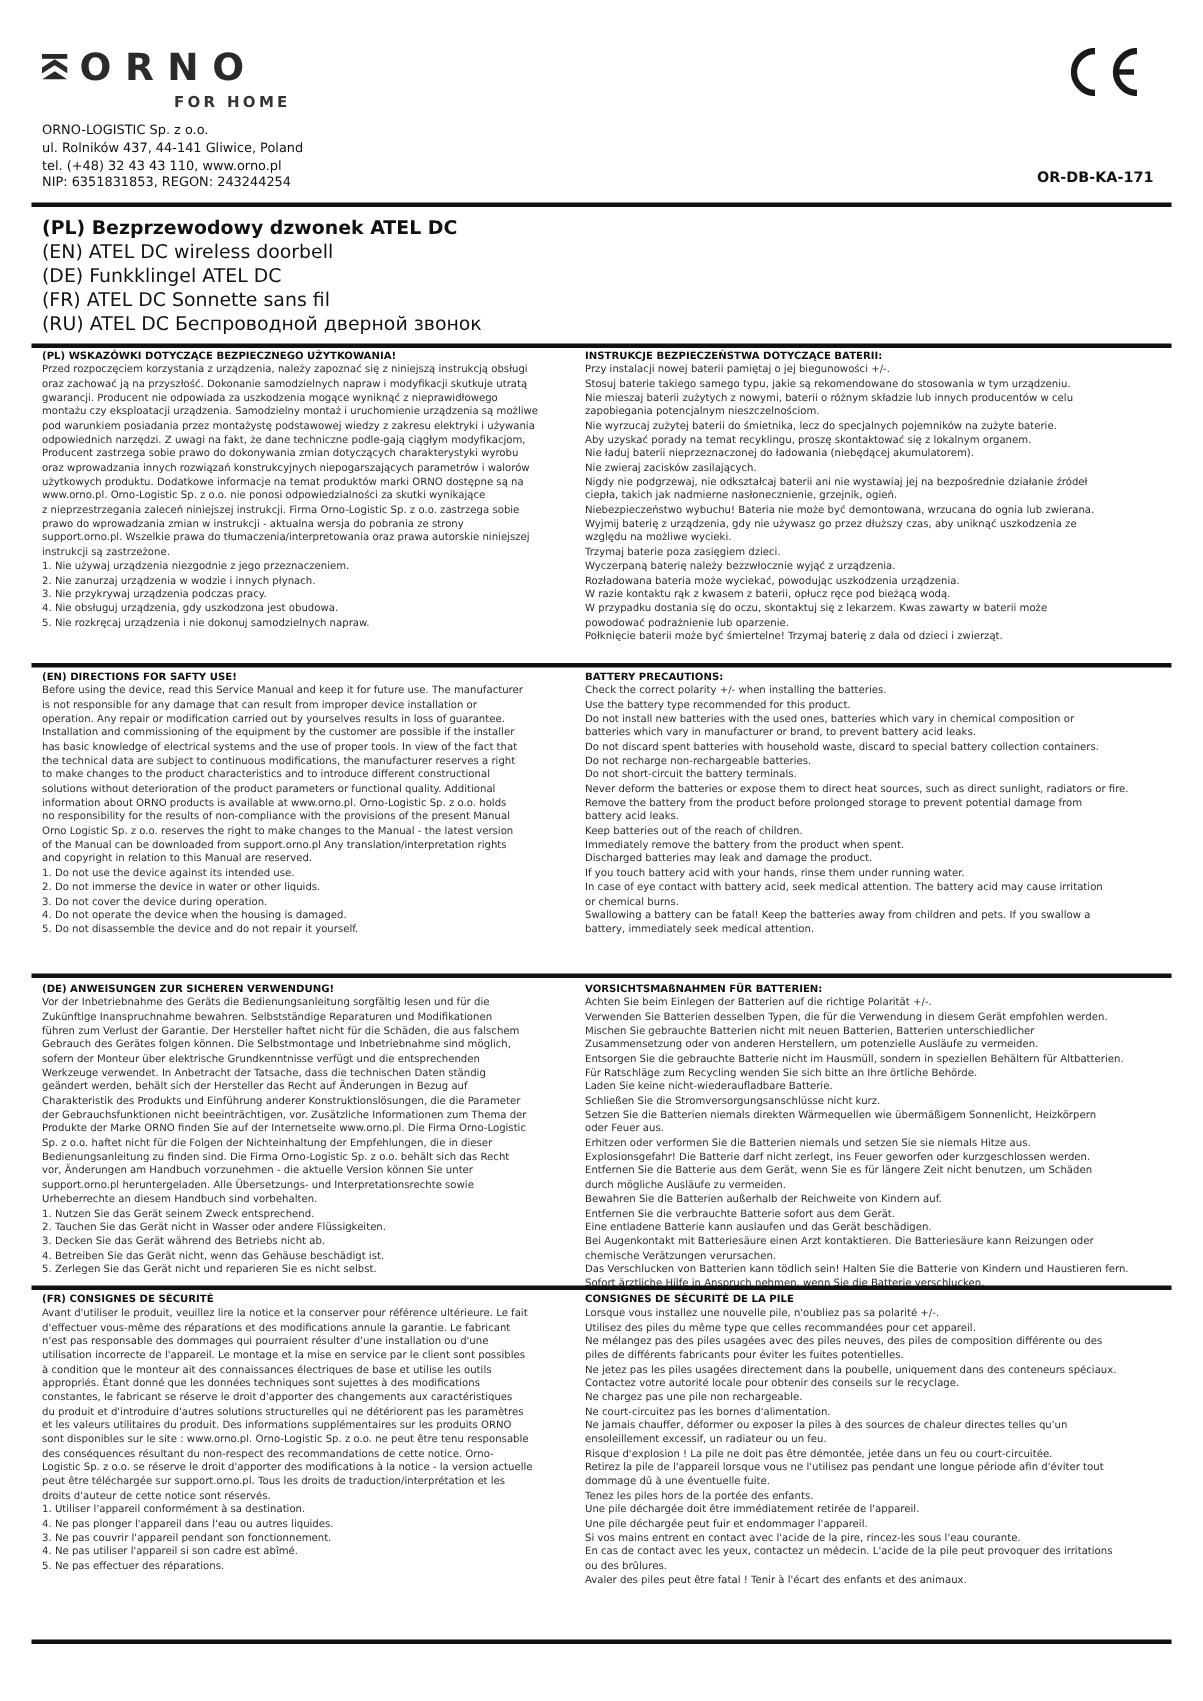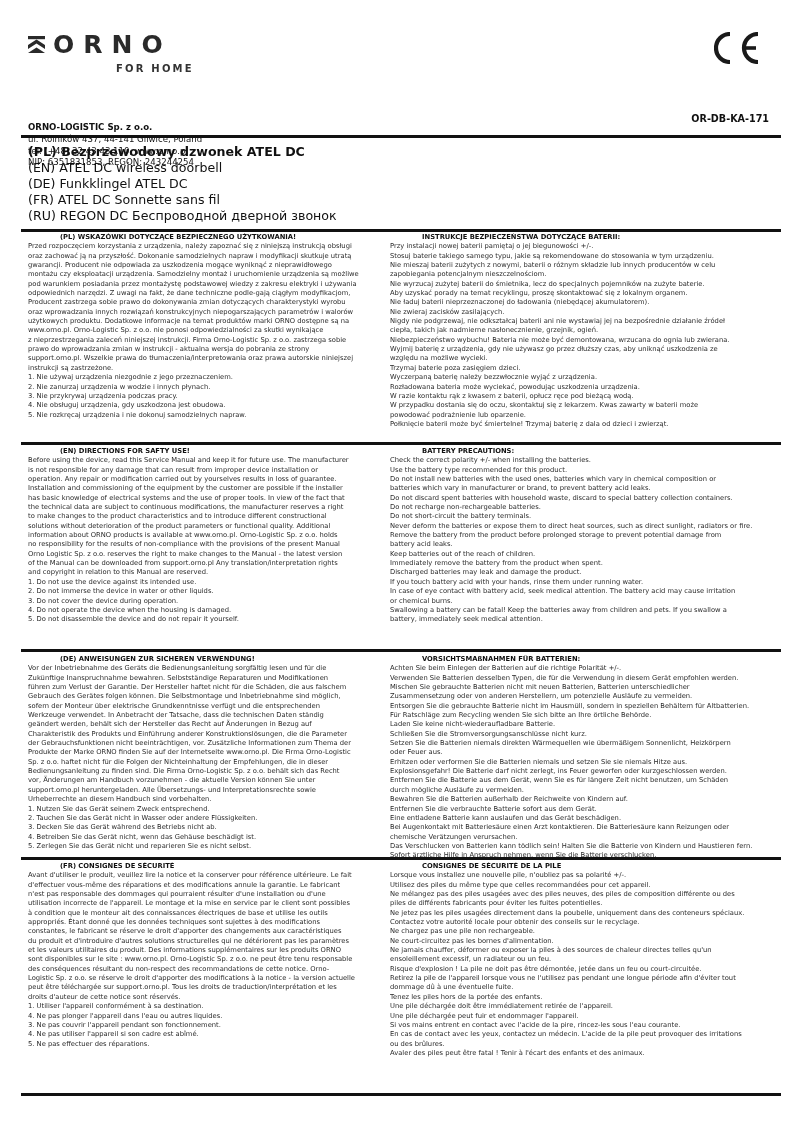--- a/index.html
+++ b/index.html
@@ -8,34 +8,34 @@
   .page { position: absolute; left: 0; top: 0; width: 802px; height: 1134px; }
 
   
   .logo { position: absolute; left: 28px; top: 32px; display: flex; align-items: center; }
   .logo-mark { width: 17px; height: 17px; margin-right: 8px; position: relative; }
   .logo-word { font-family: "DejaVu Sans", sans-serif; font-weight: 900; font-size: 25px;
                letter-spacing: 9px; color: #2a2a2a; line-height: 25px; }
   .logo-sub { position: absolute; left: 116px; top: 63px; font-size: 10px; font-weight: bold;
               letter-spacing: 2.2px; color: #333333; }
   .company { position: absolute; left: 28px; top: 82px; font-size: 8.6px; line-height: 11.8px; color: #111111; }
-  .company .name { font-weight: bold; margin-top: 40px; }
+  .company .name { font-weight: normal; }
   .ce-mark { position: absolute; left: 714px; top: 32px; width: 48px; height: 32px; }
   .model { position: absolute; right: 33px; top: 113px; font-size: 9.6px; font-weight: bold; color: #111111; }
   .rule { position: absolute; left: 21px; right: 21px; height: 2.6px; background: #111111; }
 
   .titles { position: absolute; left: 28px; top: 144px; font-size: 12.6px; line-height: 16px; color: #111111; }
   .titles .main { font-weight: bold; }
 
   
   .col { position: absolute; font-size: 6.75px; line-height: 9.35px; color: #2b2b2b;
          white-space: nowrap; overflow: hidden; }
   .col-left { left: 28px; width: 356px; }
   .col-right { left: 390px; width: 400px; }
-  .col .head { font-weight: bold; color: #111111; margin-left: 32px; }
+  .col .head { font-weight: bold; color: #111111; }
   .col .ln { display: block; }
 </style>
 </head>
 <body>
 
 <div class="page">
 
   <div class="logo">
     <svg class="logo-mark" viewBox="0 0 17 17" width="17" height="17">
       <rect x="0" y="0" width="17" height="3.2" fill="#2a2a2a"></rect>
@@ -61,21 +61,21 @@
 
   <div class="model">OR-DB-KA-171</div>
 
   <div class="rule" style="top:135px;"></div>
 
   <div class="titles">
     <div class="main">(PL) Bezprzewodowy dzwonek ATEL DC</div>
     <div>(EN) ATEL DC wireless doorbell</div>
     <div>(DE) Funkklingel ATEL DC</div>
     <div>(FR) ATEL DC Sonnette sans fil</div>
-    <div>(RU) REGON DC Беспроводной дверной звонок</div>
+    <div>(RU) ATEL DC Беспроводной дверной звонок</div>
   </div>
 
   <div class="rule" style="top:229px;"></div>
 
   <div class="col col-left" style="top:233px;">
       <span class="ln head">(PL) WSKAZÓWKI DOTYCZĄCE BEZPIECZNEGO UŻYTKOWANIA!</span>
       <span class="ln">Przed rozpoczęciem korzystania z urządzenia, należy zapoznać się z niniejszą instrukcją obsługi</span>
       <span class="ln">oraz zachować ją na przyszłość. Dokonanie samodzielnych napraw i modyfikacji skutkuje utratą</span>
       <span class="ln">gwarancji. Producent nie odpowiada za uszkodzenia mogące wyniknąć z nieprawidłowego</span>
       <span class="ln">montażu czy eksploatacji urządzenia. Samodzielny montaż i uruchomienie urządzenia są możliwe</span>

